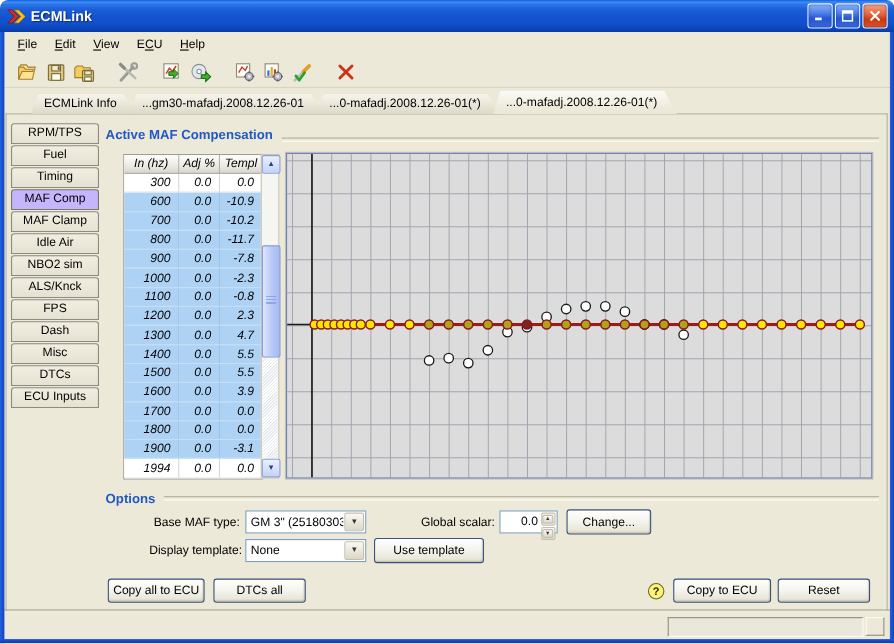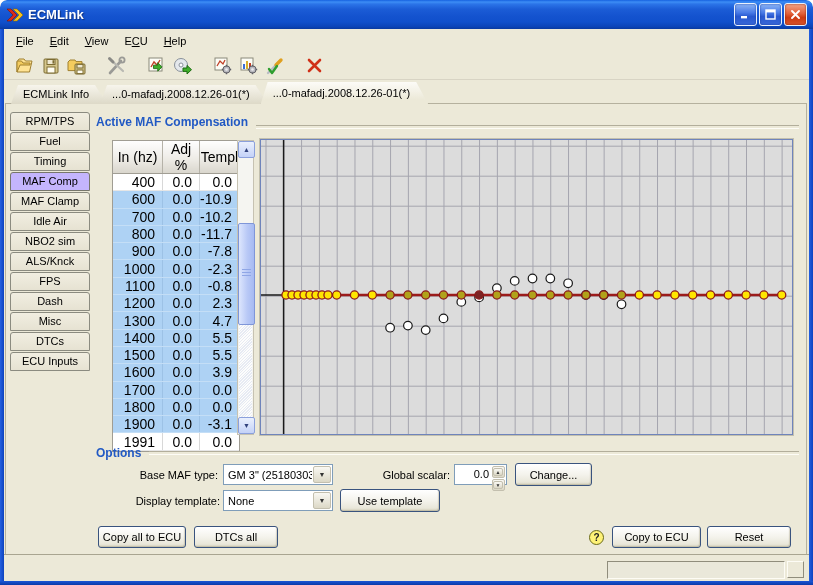--- a/index.html
+++ b/index.html
@@ -19,40 +19,40 @@
     background:linear-gradient(180deg,#8db4f4 0%,#4a7ce8 40%,#2757cf 60%,#3868d8 100%);box-shadow:inset 0 0 2px #1a3c9c;}
   .winbtn.close{background:linear-gradient(180deg,#f2a487 0%,#e2613a 45%,#cc3a11 65%,#d8552c 100%);box-shadow:inset 0 0 2px #7c1a06;margin-right:6px;}
   
   #menubar{position:absolute;left:4px;top:29px;width:805px;height:23px;background:#ece9d8;display:flex;align-items:center;padding-left:4px;box-sizing:border-box;z-index:4;}
   .menu-item{padding:2px 8px;cursor:default;}
   
   #toolbar{position:absolute;left:4px;top:52px;width:805px;height:28px;background:#ece9d8;border-bottom:1px solid #d8d4c4;display:flex;align-items:center;padding-left:10px;box-sizing:border-box;z-index:4;}
   .tbicon{width:22px;height:22px;display:flex;align-items:center;justify-content:center;margin-right:4px;}
   .tbgap{width:14px;}
   
-  #tabbar{position:absolute;left:5px;top:81px;width:666px;height:23px;display:flex;align-items:flex-end;padding-left:6px;box-sizing:border-box;z-index:3;}
+  #tabbar{position:absolute;left:5px;top:81px;width:666px;height:23px;display:flex;align-items:flex-end;padding-left:23px;box-sizing:border-box;z-index:3;}
   .tab{position:relative;height:19px;line-height:19px;padding:0 18px 0 12px;margin-right:-7px;white-space:nowrap;
     background:linear-gradient(180deg,#f7f5ec,#ddd9c8);
     clip-path:polygon(7px 0,calc(100% - 12px) 0,100% 100%,0 100%);
     filter:drop-shadow(0 0 1px #8a887c);cursor:default;}
   .tab.active{height:22px;line-height:22px;background:linear-gradient(180deg,#fcfbf7,#ece9d8 80%);z-index:4;}
   
   #pane{position:absolute;left:5px;top:103px;width:802px;height:452px;border:1px solid #b5b19e;border-bottom:none;background:#ece9d8;box-sizing:border-box;z-index:1;}
   
   #sidebar{position:absolute;left:10px;top:112px;width:80px;z-index:2;}
   .side-item{height:17px;line-height:17px;text-align:center;border:1px solid #8b8b80;border-radius:3px 3px 0 0;margin-bottom:1px;
     background:linear-gradient(180deg,#f1eee1,#e6e2d2);cursor:pointer;overflow:hidden;}
   .side-item.active{background:#c4b5fd;border-color:#77776c;}
   
   .group-title{position:absolute;display:flex;align-items:center;z-index:2;}
   .group-title .txt{color:#2159c4;font-weight:bold;font-size:12px;white-space:nowrap;margin-right:8px;}
   .group-title .rule{flex:1;height:2px;border-top:1px solid #b2ae9b;border-bottom:1px solid #fdfcf6;}
   
   #maf-table{position:absolute;left:112px;top:140px;z-index:2;border:1px solid #a09d93;background:#fff;}
-  #maf-table table{border-collapse:collapse;table-layout:fixed;font-size:14px;}
+  #maf-table table{border-collapse:collapse;table-layout:fixed;font-size:11px;font-style:italic;}
   #maf-table th{height:16px;font-weight:normal;text-align:center;background:linear-gradient(180deg,#fefefe,#eceae4 60%,#d9d6cd);
     border-right:1px solid #b5b2a8;border-bottom:1px solid #a09d93;padding:0;}
   #maf-table th:last-child{border-right:none;}
   #maf-table td{height:16.3px;text-align:right;padding:0 7px 0 0;border-bottom:1px solid #e6e6e6;border-right:1px solid #d8d8d8;background:#fff;}
   #maf-table td:last-child{border-right:none;}
   #maf-table tr.sel td{background:#aed2f4;border-bottom-color:#c4def6;border-right-color:#9dc2e6;}
   
   #table-scrollbar{position:absolute;left:237px;top:140px;width:17px;height:295px;background:#f5f5f1;border:1px solid #c6c2b2;box-sizing:border-box;z-index:2;}
   .sb-btn{position:absolute;left:0;width:15px;height:15px;border:1px solid #8ba0dc;border-radius:2px;
     background:linear-gradient(180deg,#eaf0fe,#c4d2f7);display:flex;align-items:center;justify-content:center;font-size:7px;color:#31417c;}
@@ -221,20 +221,21 @@
     <span class="tbgap"></span>
     <span class="tbicon">
       <svg width="20" height="20" viewBox="0 0 20 20">
           <path d="M4 4 L15 15 M15 4 L4 15" stroke="#d03018" stroke-width="2.6" stroke-linecap="round"></path>
         </svg>
     </span>
   </div>
 
   <div id="tabbar">
       <div class="tab">ECMLink Info</div>
+      <div class="tab">...gm30-mafadj.2008.12.26-01</div>
       <div class="tab">...0-mafadj.2008.12.26-01(*)</div>
       <div class="tab active">...0-mafadj.2008.12.26-01(*)</div>
     </div>
 
   <div id="pane"></div>
 
   <div id="sidebar">
       <div class="side-item">RPM/TPS</div>
       <div class="side-item">Fuel</div>
       <div class="side-item">Timing</div>
@@ -259,21 +260,21 @@
     <table>
       <thead>
         <tr>
           <th style="width:49px;">In (hz)</th>
           <th style="width:36px;">Adj %</th>
           <th style="width:38px;margin-left:12px;">Templ</th>
         </tr>
       </thead>
       <tbody id="table-body">
           <tr>
-            <td>400</td>
+            <td>300</td>
             <td>0.0</td>
             <td>0.0</td>
           </tr>
           <tr class="sel">
             <td>600</td>
             <td>0.0</td>
             <td>-10.9</td>
           </tr>
           <tr class="sel">
             <td>700</td>
@@ -334,21 +335,21 @@
             <td>1800</td>
             <td>0.0</td>
             <td>0.0</td>
           </tr>
           <tr class="sel">
             <td>1900</td>
             <td>0.0</td>
             <td>-3.1</td>
           </tr>
           <tr>
-            <td>1991</td>
+            <td>1994</td>
             <td>0.0</td>
             <td>0.0</td>
           </tr>
         </tbody>
     </table>
   </div>
 
   <div id="table-scrollbar">
     <div id="sb-up" class="sb-btn">
         <span>▲</span>

